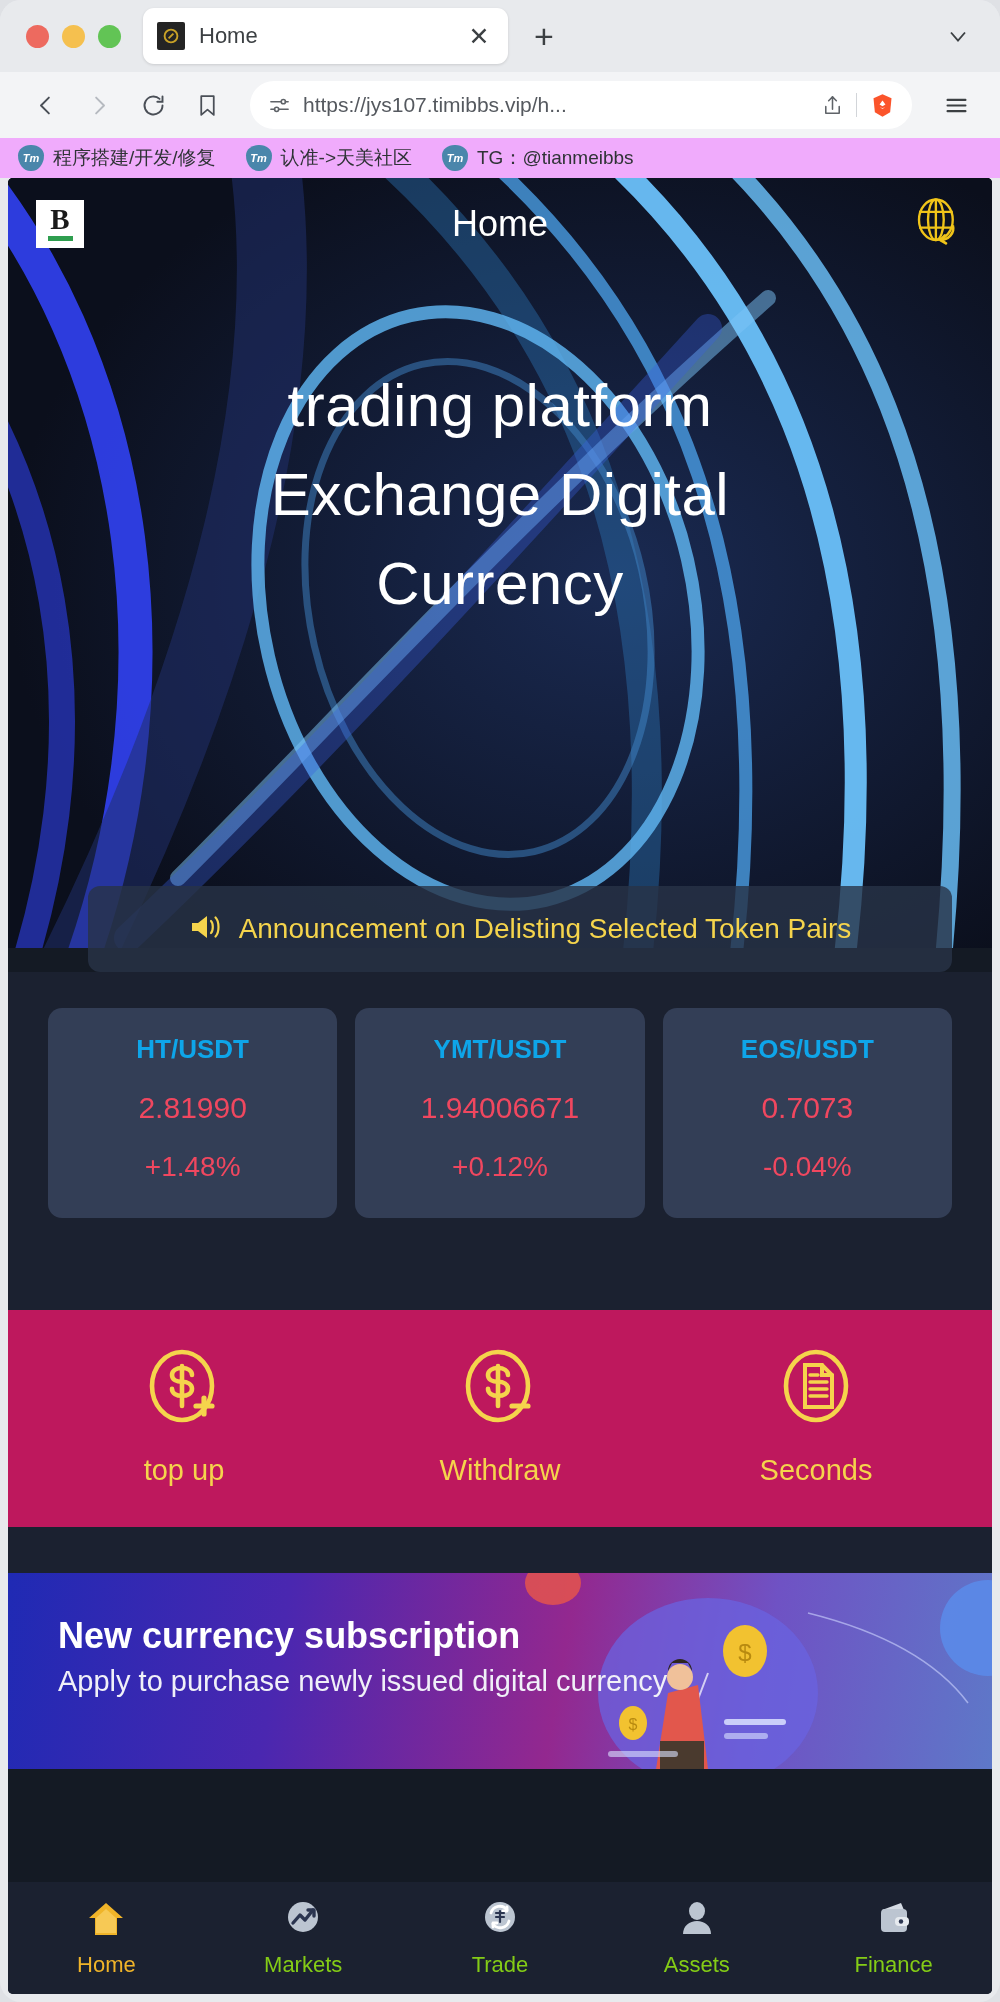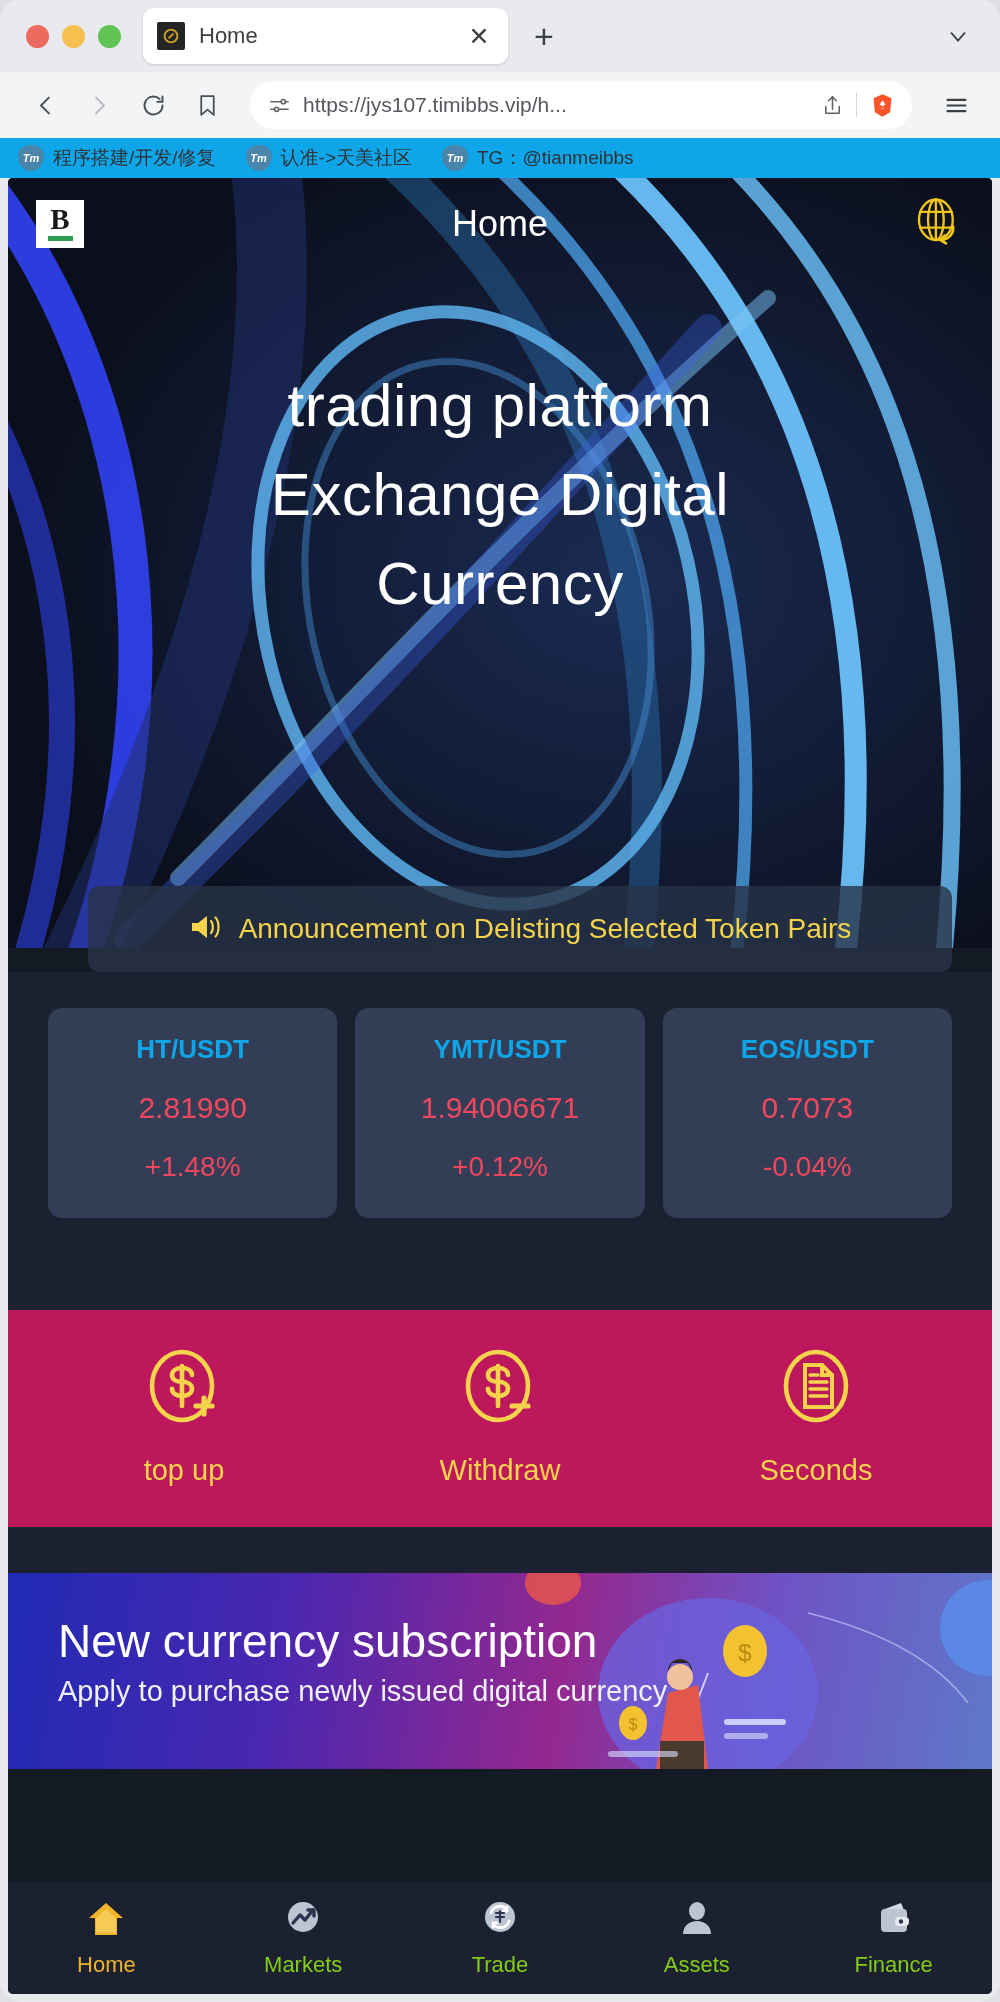--- a/index.html
+++ b/index.html
@@ -90,21 +90,21 @@
   .om-icon { display: flex; align-items: center; color: #5f6368; flex: none; }
   .om-div { width: 1px; height: 24px; background: #d2d5d9; flex: none; }
   .menu-btn {
     width: 44px; height: 44px; margin-left: 10px;
     display: flex; align-items: center; justify-content: center;
   }
 
   .bookmarks {
     height: 40px; display: flex; align-items: center;
     padding: 0 18px; gap: 30px;
-    background: #0ea5e9;
+    background: #f0abfc;
   }
   .bm { display: flex; align-items: center; gap: 9px; }
   .bm-ico {
     width: 26px; height: 26px; flex: none;
     background: #4a86ab; border-radius: 50% 50% 50% 50% / 42% 42% 62% 62%;
     position: relative;
   }
   .bm-ico::after {
     content: "Tm"; position: absolute; inset: 0;
     display: flex; align-items: center; justify-content: center;
@@ -193,21 +193,21 @@
 
   .band { height: 46px; background: #1b2130; }
 
   
   .banner {
     position: relative; height: 196px; overflow: hidden;
     background: linear-gradient(100deg,#1f2ab4 0%,#4a27b0 28%,#93288f 56%,#6f52c4 76%,#5e78c8 100%);
   }
   .banner-art { position: absolute; inset: 0; }
   .banner-copy { position: relative; z-index: 3; padding: 44px 0 0 50px; }
-  .banner-h { color: #fff; font-size: 46px; font-weight: 400; line-height: 1.05; }
+  .banner-h { color: #fff; font-size: 36px; font-weight: 700; line-height: 1.05; }
   .banner-s { color: #f0f0f8; font-size: 29px; margin-top: 10px; }
 
   
   .tabbar {
     position: absolute; left: 0; right: 0; bottom: 0; height: 112px;
     background: #1b2130; display: flex; align-items: center;
   }
   .tb { flex: 1; display: flex; flex-direction: column; align-items: center; gap: 8px; }
   .tb-label { font-size: 22px; color: #84cc16; }
   .tb.active .tb-label { color: #f0b429; }

